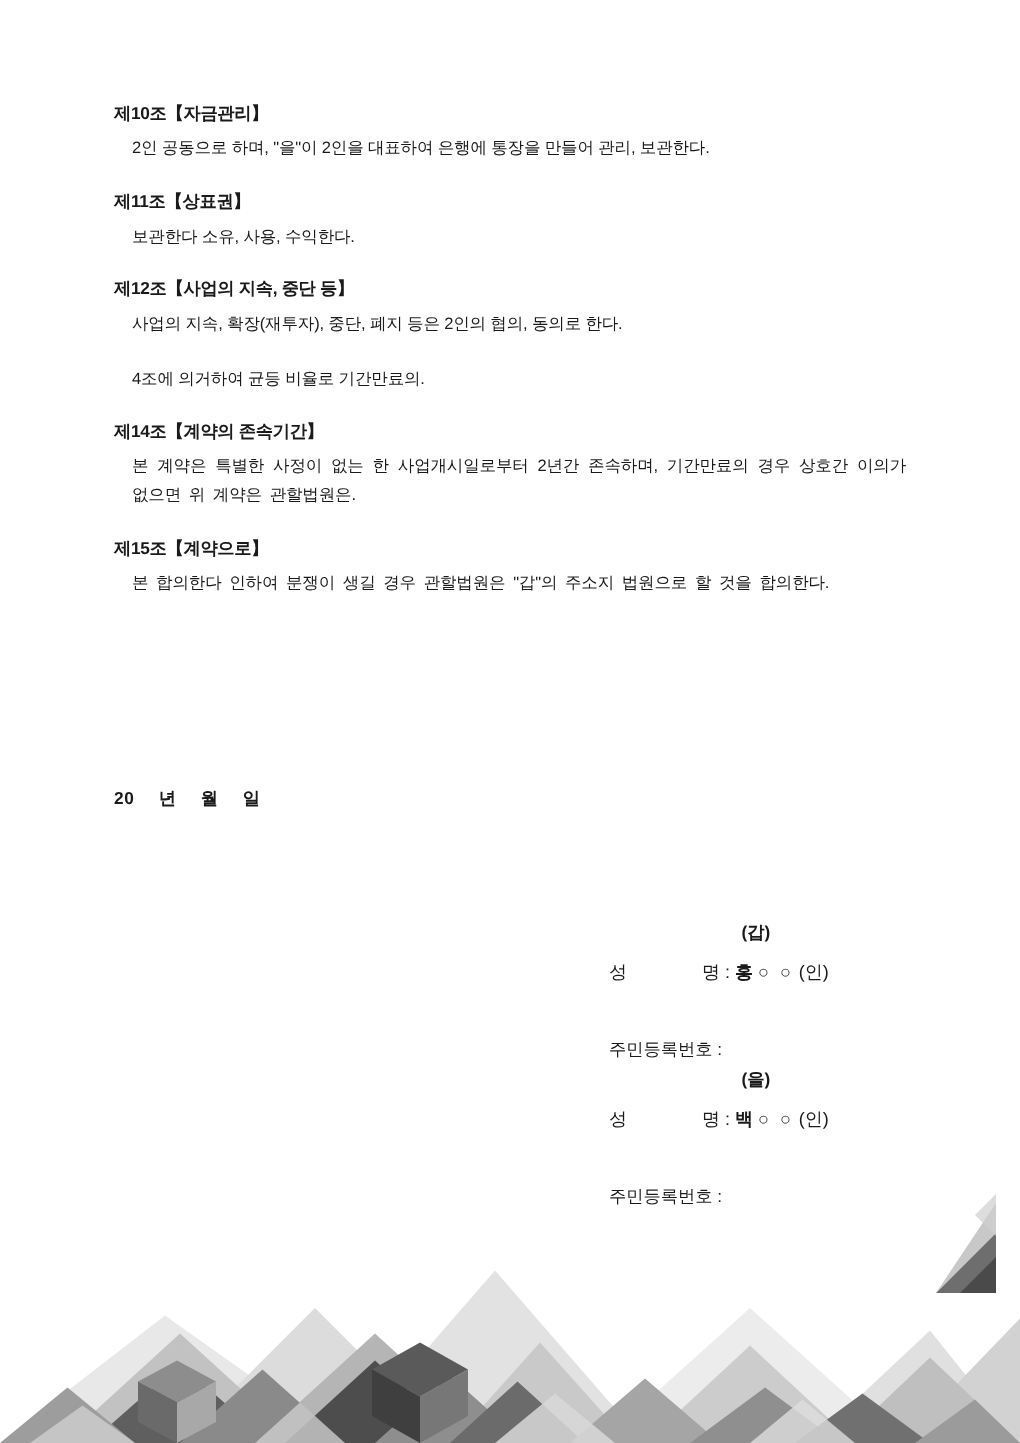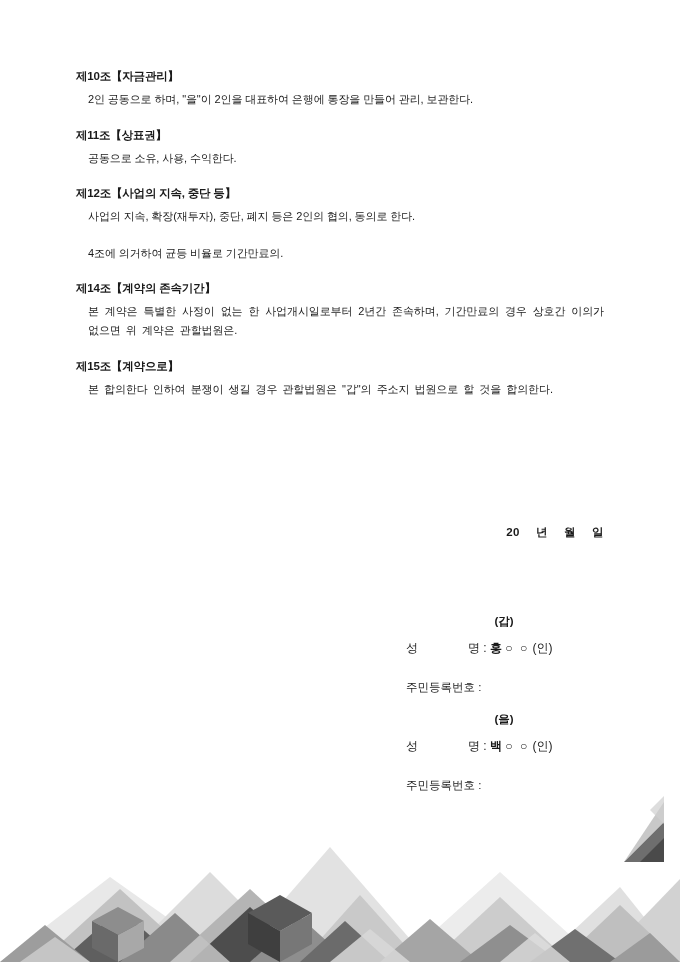--- a/index.html
+++ b/index.html
@@ -55,21 +55,21 @@
     text-align: justify;
     text-align-last: left;
     word-spacing: 2.2px;
   }
 
   .date-line {
     position: absolute;
     top: 457px;
     left: 0;
     width: 528px;
-    text-align: right;
+    text-align: left;
     font-size: 11.5px;
     font-weight: bold;
     letter-spacing: 0.5px;
   }
   .date-line .num { font-weight: bold; }
   .date-line .sp { display: inline-block; width: 16px; }
 
   .sign-block {
     position: absolute;
     left: 330px;
@@ -92,21 +92,21 @@
     line-height: 1.9;
     white-space: nowrap;
   }
   .sign-row .lbl-sung { display: inline-block; width: 62px; }
   .sign-row .lbl-myung { display: inline-block; }
   .sign-row .name { font-weight: bold; }
   .sign-row .circle { letter-spacing: 2px; }
 
   .sign-id {
     font-size: 11.5px;
-    margin-top: 20px;
+    margin-top: 32px;
   }
 
   
   .footer-art {
     position: absolute;
     left: 0;
     bottom: 0;
     width: 680px;
     height: 145px;
     overflow: hidden;
@@ -127,21 +127,21 @@
 
   <div class="content">
 
     <div class="clause">
       <p class="clause-title">제10조【자금관리】</p>
       <p class="clause-body">2인 공동으로 하며, "을"이 2인을 대표하여 은행에 통장을 만들어 관리, 보관한다.</p>
     </div>
 
     <div class="clause">
       <p class="clause-title">제11조【상표권】</p>
-      <p class="clause-body">공동으로 소유, 사용, 수익한다.</p>
+      <p class="clause-body">보관한다 소유, 사용, 수익한다.</p>
     </div>
 
     <div class="clause">
       <p class="clause-title">제12조【사업의 지속, 중단 등】</p>
       <p class="clause-body">사업의 지속, 확장(재투자), 중단, 폐지 등은 2인의 협의, 동의로 한다.</p>
     </div>
 
     <div class="clause">
       <p class="clause-body">4조에 의거하여 균등 비율로 기간만료의.</p>
     </div>

